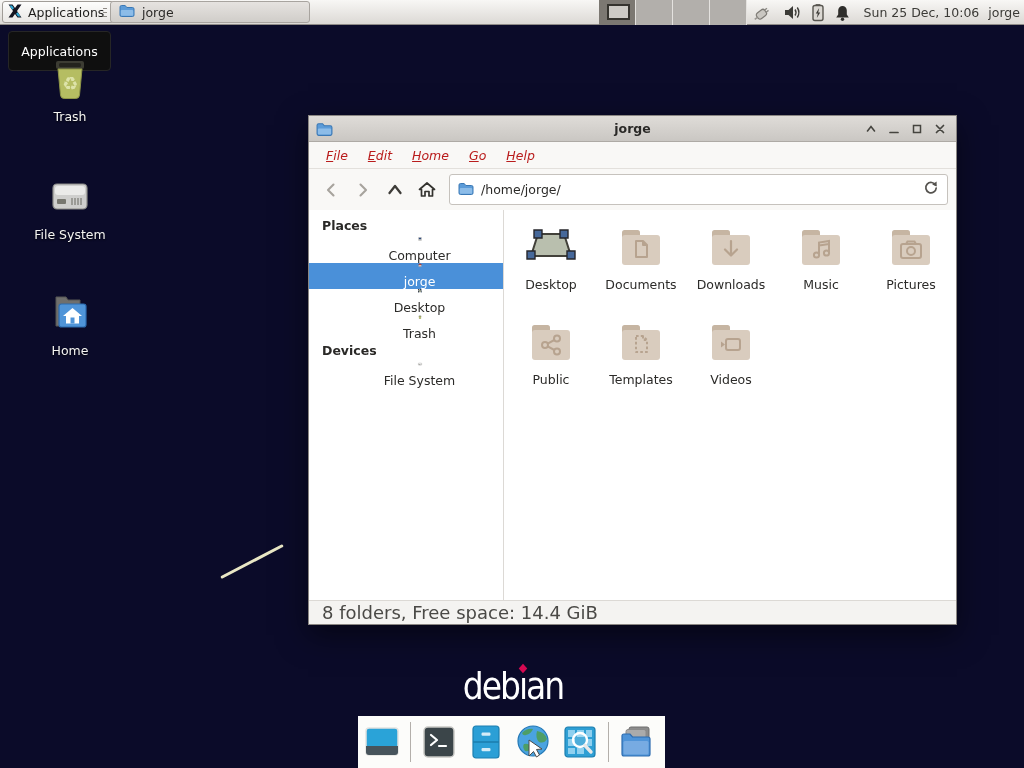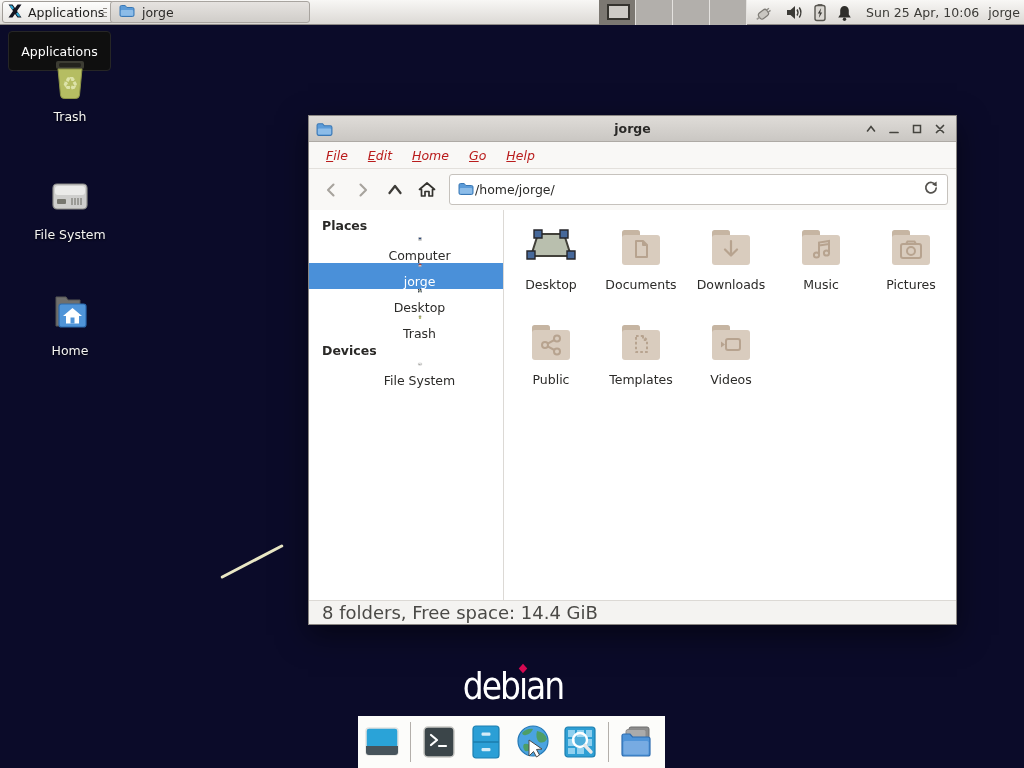--- a/index.html
+++ b/index.html
@@ -62,21 +62,21 @@
   .ctrl { width:23px; height:22px; display:flex; align-items:center; justify-content:center; border-radius:3px; }
 
   #menubar { height:27px; background:#f9f8f6; border-bottom:1px solid #e3e0dc; display:flex;
              align-items:center; padding-left:7px; flex:0 0 auto; }
   .menu-item { display:inline-block; padding:4px 10px; color:#b91c1c;font-style:italic; }
   .menu-item::first-letter { text-decoration:underline; }
 
   #toolbar { height:41px; background:#f9f8f6; display:flex; align-items:center; padding:0 8px; gap:4px; flex:0 0 auto; }
   .nav-btn { width:28px; height:28px; display:flex; align-items:center; justify-content:center; border-radius:3px; }
   #pathbar { margin-left:4px; flex:1; height:31px; background:#ffffff; border:1px solid #c6c2bd;
-             border-radius:3px; display:flex; align-items:center; padding:0 8px; gap:1px; }
+             border-radius:3px; display:flex; align-items:center; padding:0 8px; gap:7px; }
   #pathbar .path-text { flex:1; color:#2b2a28; }
 
   #body { flex:1; display:flex; min-height:0; }
   #sidebar { width:208px; background:#ffffff; border-right:1px solid #dcd9d5; padding-top:6px; }
   .side-header { padding:2px 0 4px 13px; font-weight:bold; color:#2a2927; }
   .side-row { height:26px; display:flex; align-items:center; gap:7px; padding-left:27px; color:#2c2b29;flex-direction:column; }
   .side-row.selected { background:#4a90d9; color:#ffffff; }
 
   #files { flex:1; background:#ffffff; padding:14px 0 0 2px; display:grid;
            grid-template-columns:repeat(5,90px); grid-auto-rows:95px; }
@@ -159,21 +159,21 @@
           <rect x="2" y="2.5" width="10" height="15" rx="2" fill="#dbd8d3" stroke="#57554f" stroke-width="1.4"></rect>
           <polygon points="8.2,5 4.8,10.5 6.8,10.5 5.8,15 9.2,9.5 7.2,9.5" fill="#3b3a36"></polygon>
         </svg>
       </span>
       <span class="tray-ic">
         <svg width="17" height="18" viewBox="0 0 17 18">
           <path d="M8.5,2 a4.3,4.3 0 0 1 4.3,4.3 V10.5 L14.8,13.5 H2.2 L4.2,10.5 V6.3 A4.3,4.3 0 0 1 8.5,2 Z" fill="#2f2e2b"></path>
           <circle cx="8.5" cy="15.2" r="1.7" fill="#2f2e2b"></circle>
         </svg>
       </span>
-      <span class="clock">Sun 25 Apr, 10:06</span>
+      <span class="clock">Sun 25 Dec, 10:06</span>
       <span class="user">jorge</span>
     </div>
   </div>
 
   <div id="tooltip">
     <span>Applications</span>
   </div>
 
   <div class="desk-item" id="desk-trash">
     <svg width="48" height="48" viewBox="0 0 48 48">

